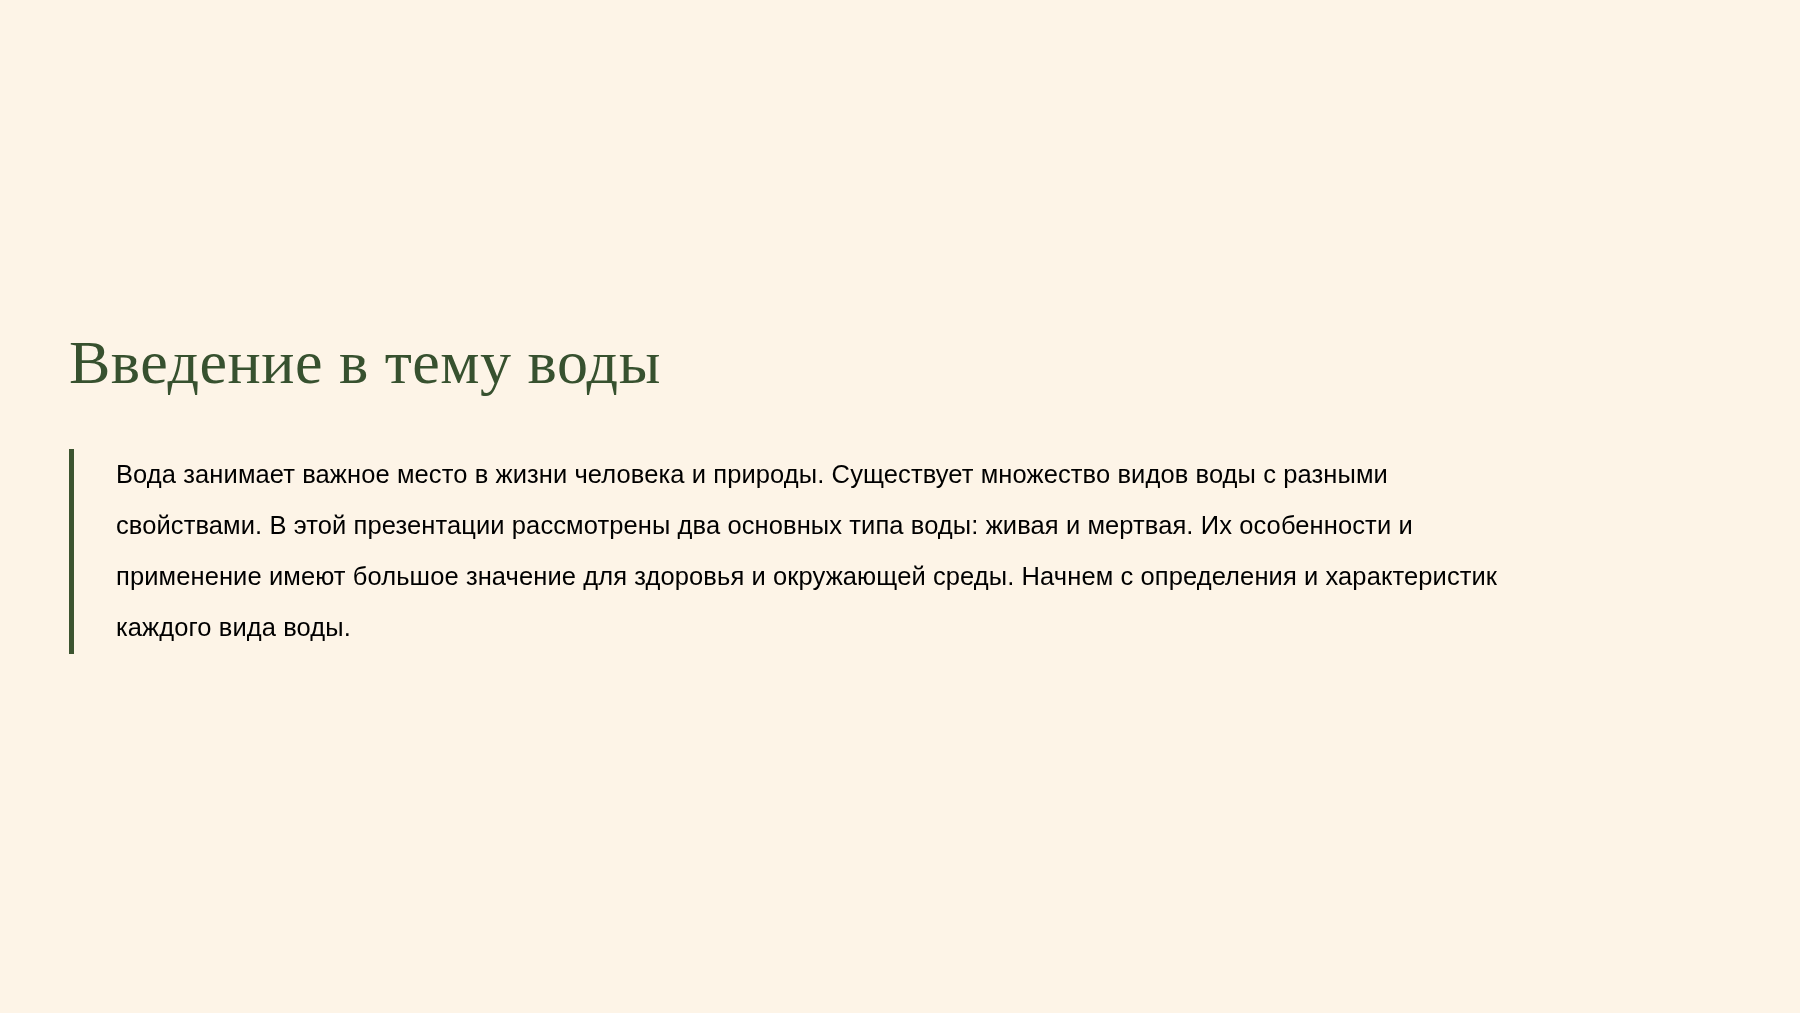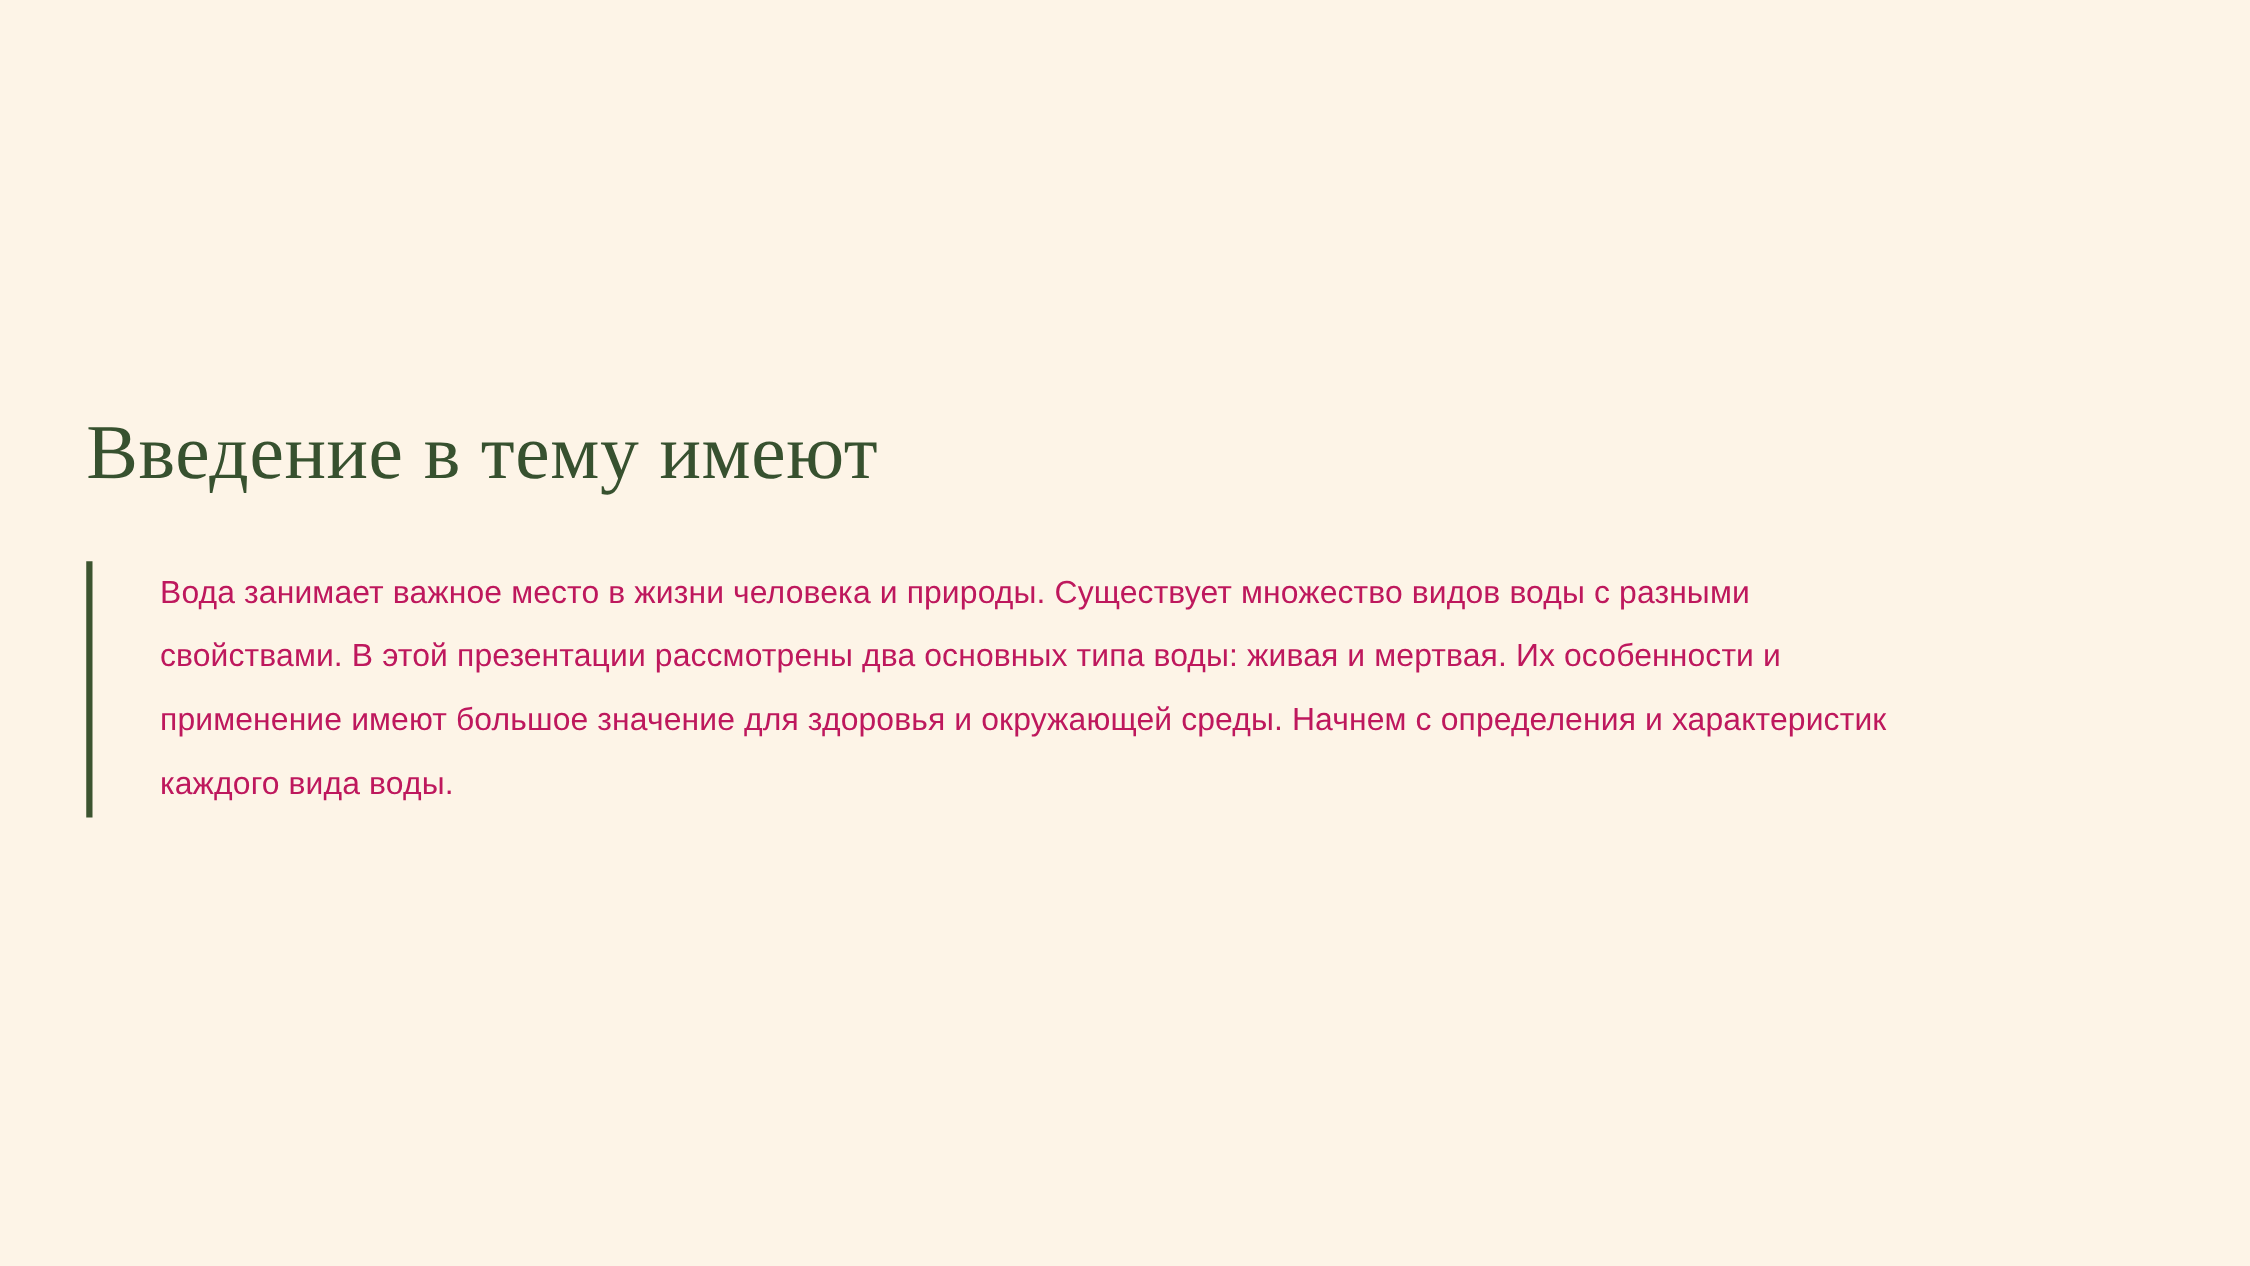--- a/index.html
+++ b/index.html
@@ -53,38 +53,38 @@
   .accent-bar {
     position: absolute;
     left: 0;
     top: 0;
     width: 5px;
     height: 205px;
     background: #3c5430;
   }
 
   .body-text {
-    margin: 15px;
+    margin: 3px;
     padding: 0;
     font-family: "Liberation Sans", "DejaVu Sans", sans-serif;
     font-size: 25.5px;
     line-height: 51px;
     font-weight: 400;
-    color: #be185d;
+    color: #000000;
     max-width: 1400px;
     letter-spacing: 0.1px;
   }
 </style>
 </head>
 <body>
 
 <div class="slide">
   <div class="slide-content">
 
-    <h1 class="slide-title">Введение в тему имеют</h1>
+    <h1 class="slide-title">Введение в тему воды</h1>
 
     <div class="body-block">
       <div class="accent-bar"></div>
       <p class="body-text">Вода занимает важное место в жизни человека и природы. Существует множество видов воды с разными свойствами. В этой презентации рассмотрены два основных типа воды: живая и мертвая. Их особенности и применение имеют большое значение для здоровья и окружающей среды. Начнем с определения и характеристик каждого вида воды.</p>
     </div>
 
   </div>
 </div>
 
 </body></html>

